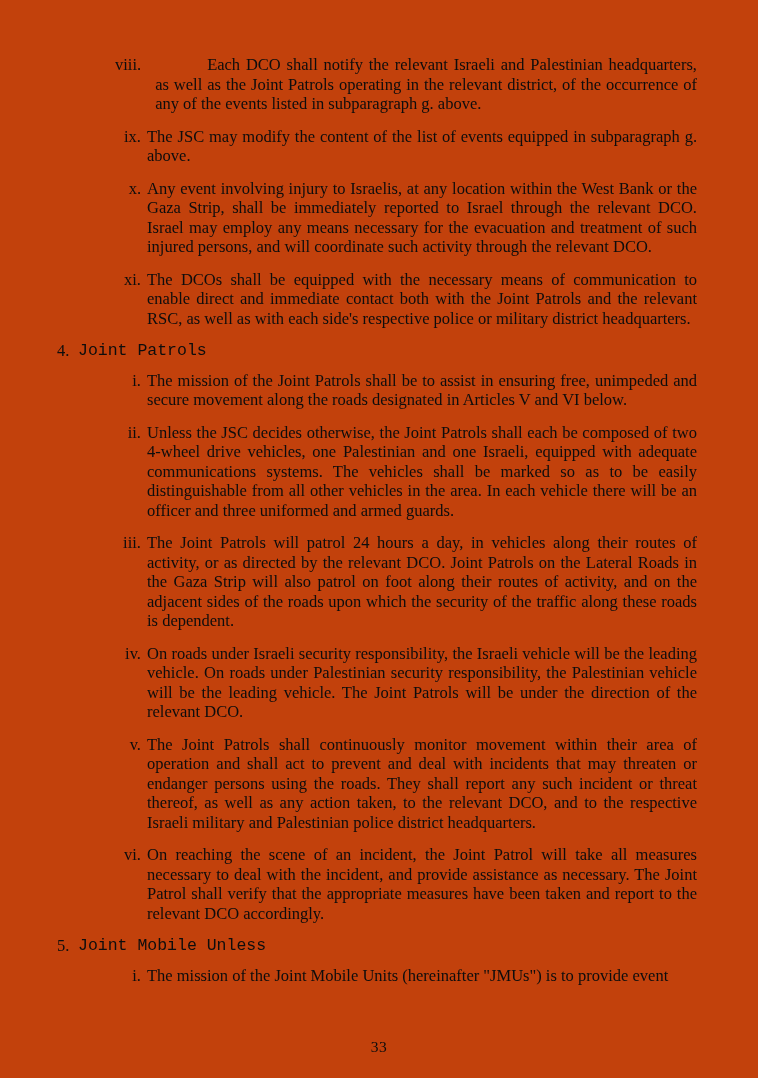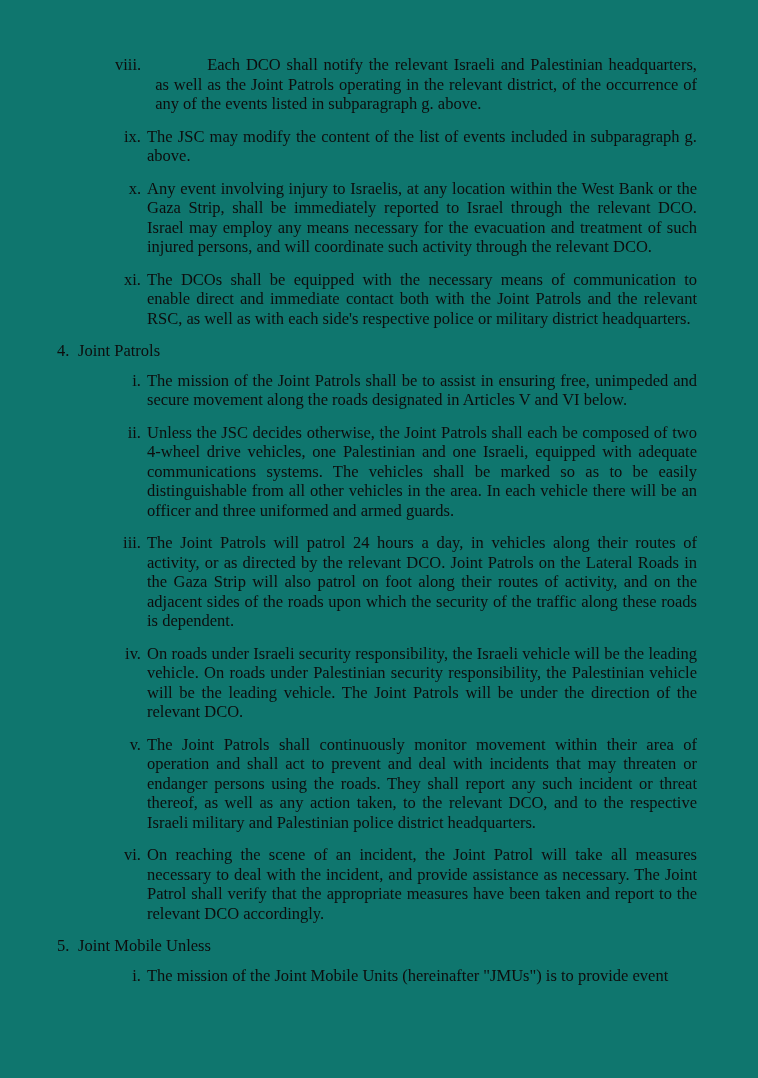--- a/index.html
+++ b/index.html
@@ -1,21 +1,21 @@
 <!DOCTYPE html>
 <html><head>
 <meta charset="utf-8">
 <style>
   * { margin: 0; padding: 0; box-sizing: border-box; }
   html, body { background: #ffffff; }
   .page {
     position: relative;
     width: 758px;
     height: 1078px;
-    background: #0f766e;
+    background: #c2410c;
     color: #0d0d0d;
     font-family: "Liberation Serif", "DejaVu Serif", serif;
     font-size: 16.5px;
     line-height: 19.5px;
     padding: 55px 61px 0 57px;
     overflow: hidden;
   }
   .item {
     display: flex;
     margin-left: 58px;      
@@ -30,21 +30,21 @@
   .item .text {
     flex: 1;
     text-align: justify;
   }
   .item.indent-first .text { text-indent: 52px; margin-left: 8px; }
   .heading {
     display: flex;
     margin: 0 0 10px 0;
   }
   .heading .num { flex: 0 0 21px; }
-  .heading .title { flex: 1; }
+  .heading .title { flex: 1; font-family: Liberation Mono, monospace; }
   .footer {
     position: absolute;
     left: 0;
     bottom: 22px;
     width: 758px;
     text-align: center;
     font-size: 15.5px;
     letter-spacing: 0.5px;
   }
 </style>
@@ -53,21 +53,21 @@
 
 <div class="page">
 
   <div class="item indent-first">
     <span class="marker">viii.</span>
     <div class="text">Each DCO shall notify the relevant Israeli and Palestinian headquarters, as well as the Joint Patrols operating in the relevant district, of the occurrence of any of the events listed in subparagraph g. above.</div>
   </div>
 
   <div class="item">
     <span class="marker">ix.</span>
-    <div class="text">The JSC may modify the content of the list of events included in subparagraph g. above.</div>
+    <div class="text">The JSC may modify the content of the list of events equipped in subparagraph g. above.</div>
   </div>
 
   <div class="item">
     <span class="marker">x.</span>
     <div class="text">Any event involving injury to Israelis, at any location within the West Bank or the Gaza Strip, shall be immediately reported to Israel through the relevant DCO. Israel may employ any means necessary for the evacuation and treatment of such injured persons, and will coordinate such activity through the relevant DCO.</div>
   </div>
 
   <div class="item">
     <span class="marker">xi.</span>
     <div class="text">The DCOs shall be equipped with the necessary means of communication to enable direct and immediate contact both with the Joint Patrols and the relevant RSC, as well as with each side's respective police or military district headquarters.</div>
@@ -111,14 +111,15 @@
   <div class="heading">
     <span class="num">5.</span>
     <span class="title">Joint Mobile Unless</span>
   </div>
 
   <div class="item">
     <span class="marker">i.</span>
     <div class="text">The mission of the Joint Mobile Units (hereinafter "JMUs") is to provide event</div>
   </div>
 
+  <div class="footer">33</div>
 
 </div>
 
 </body></html>

